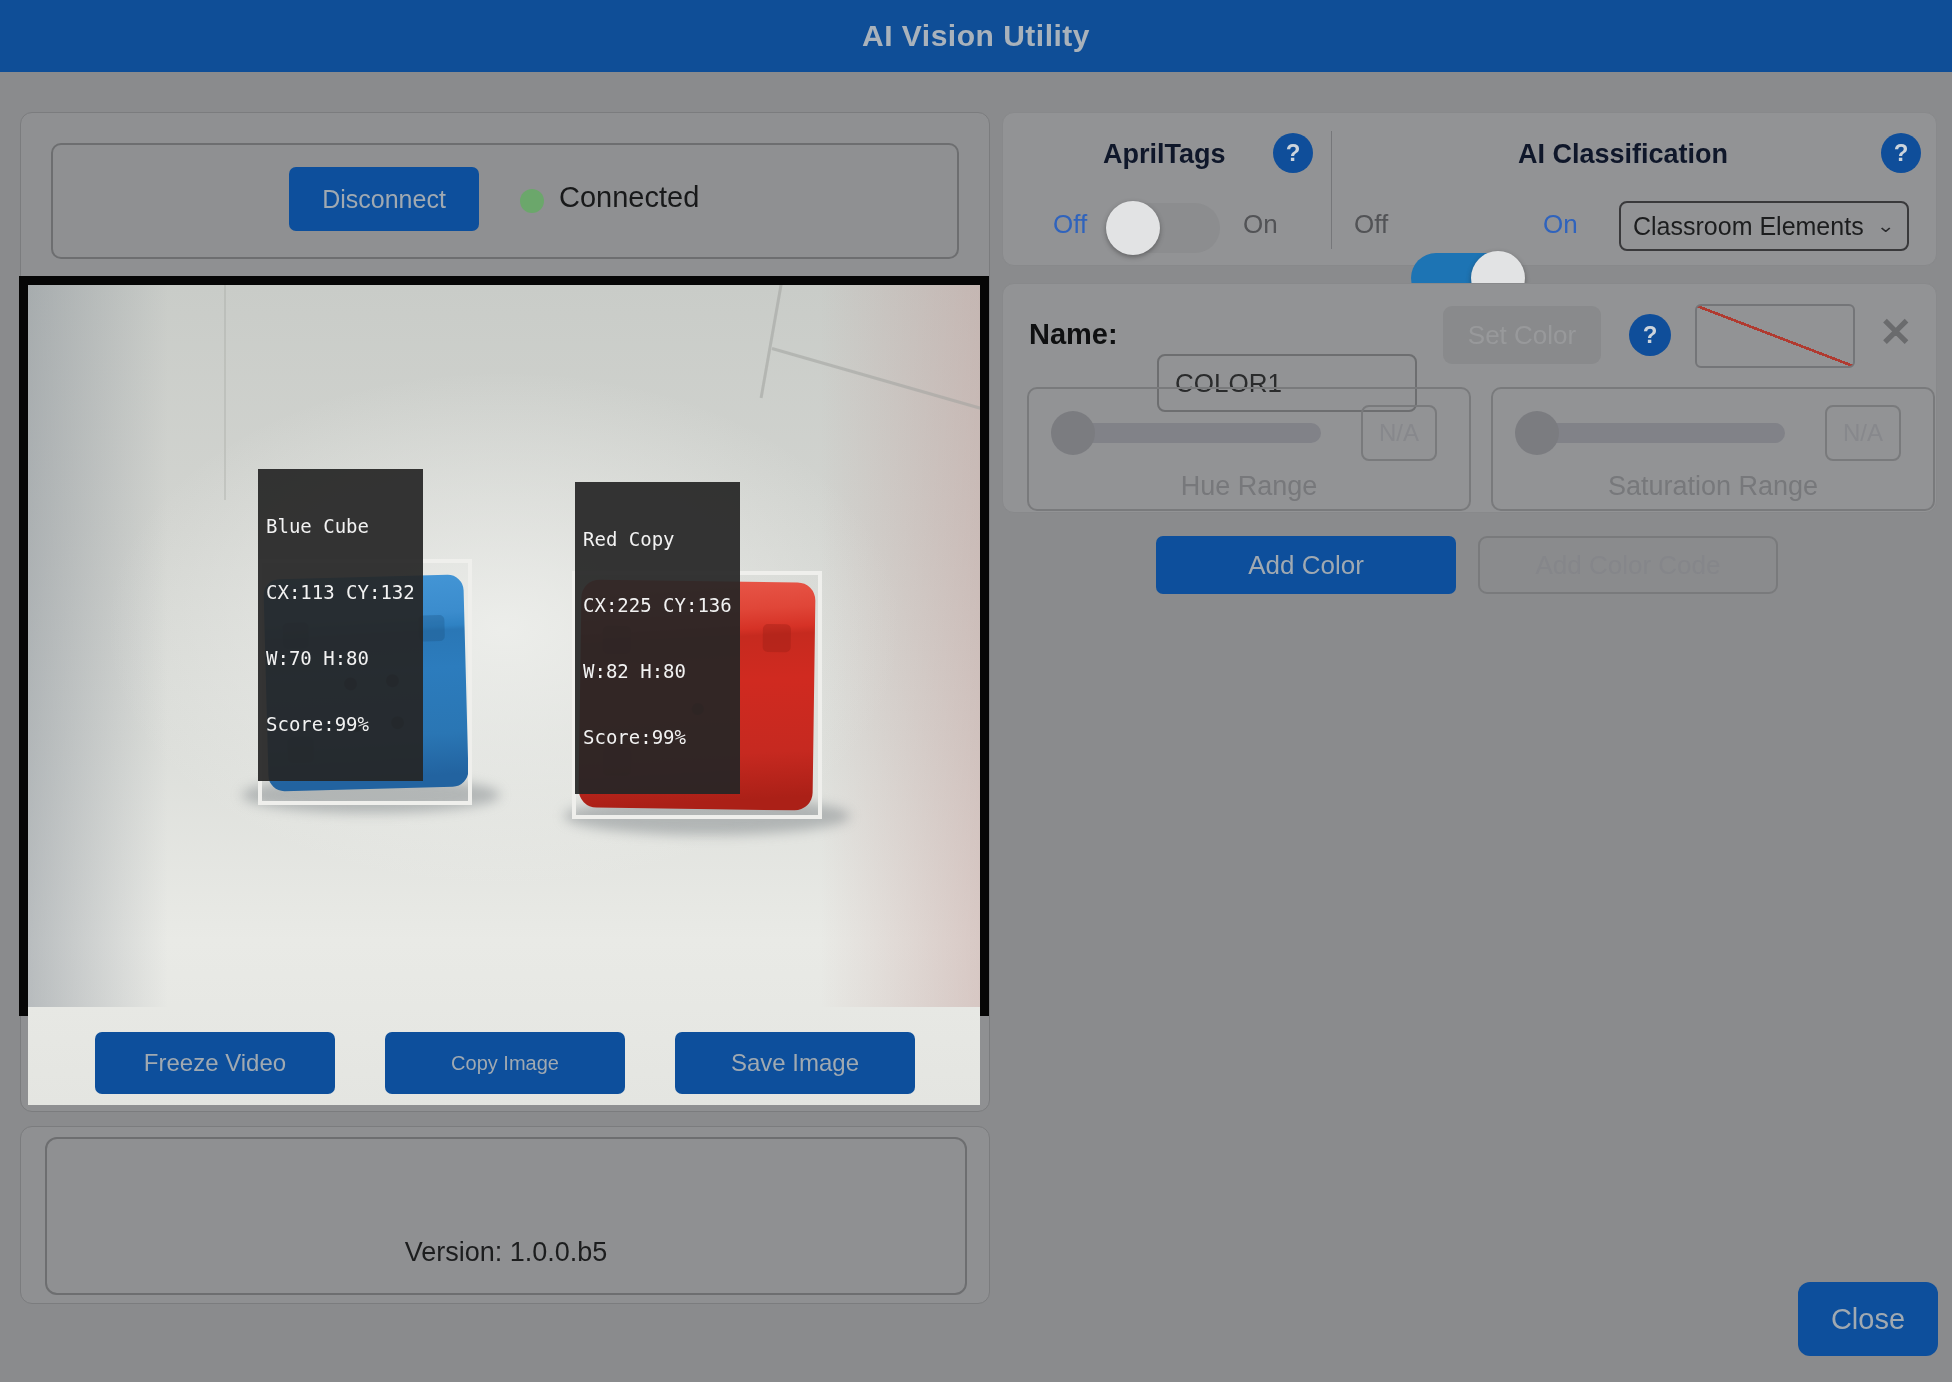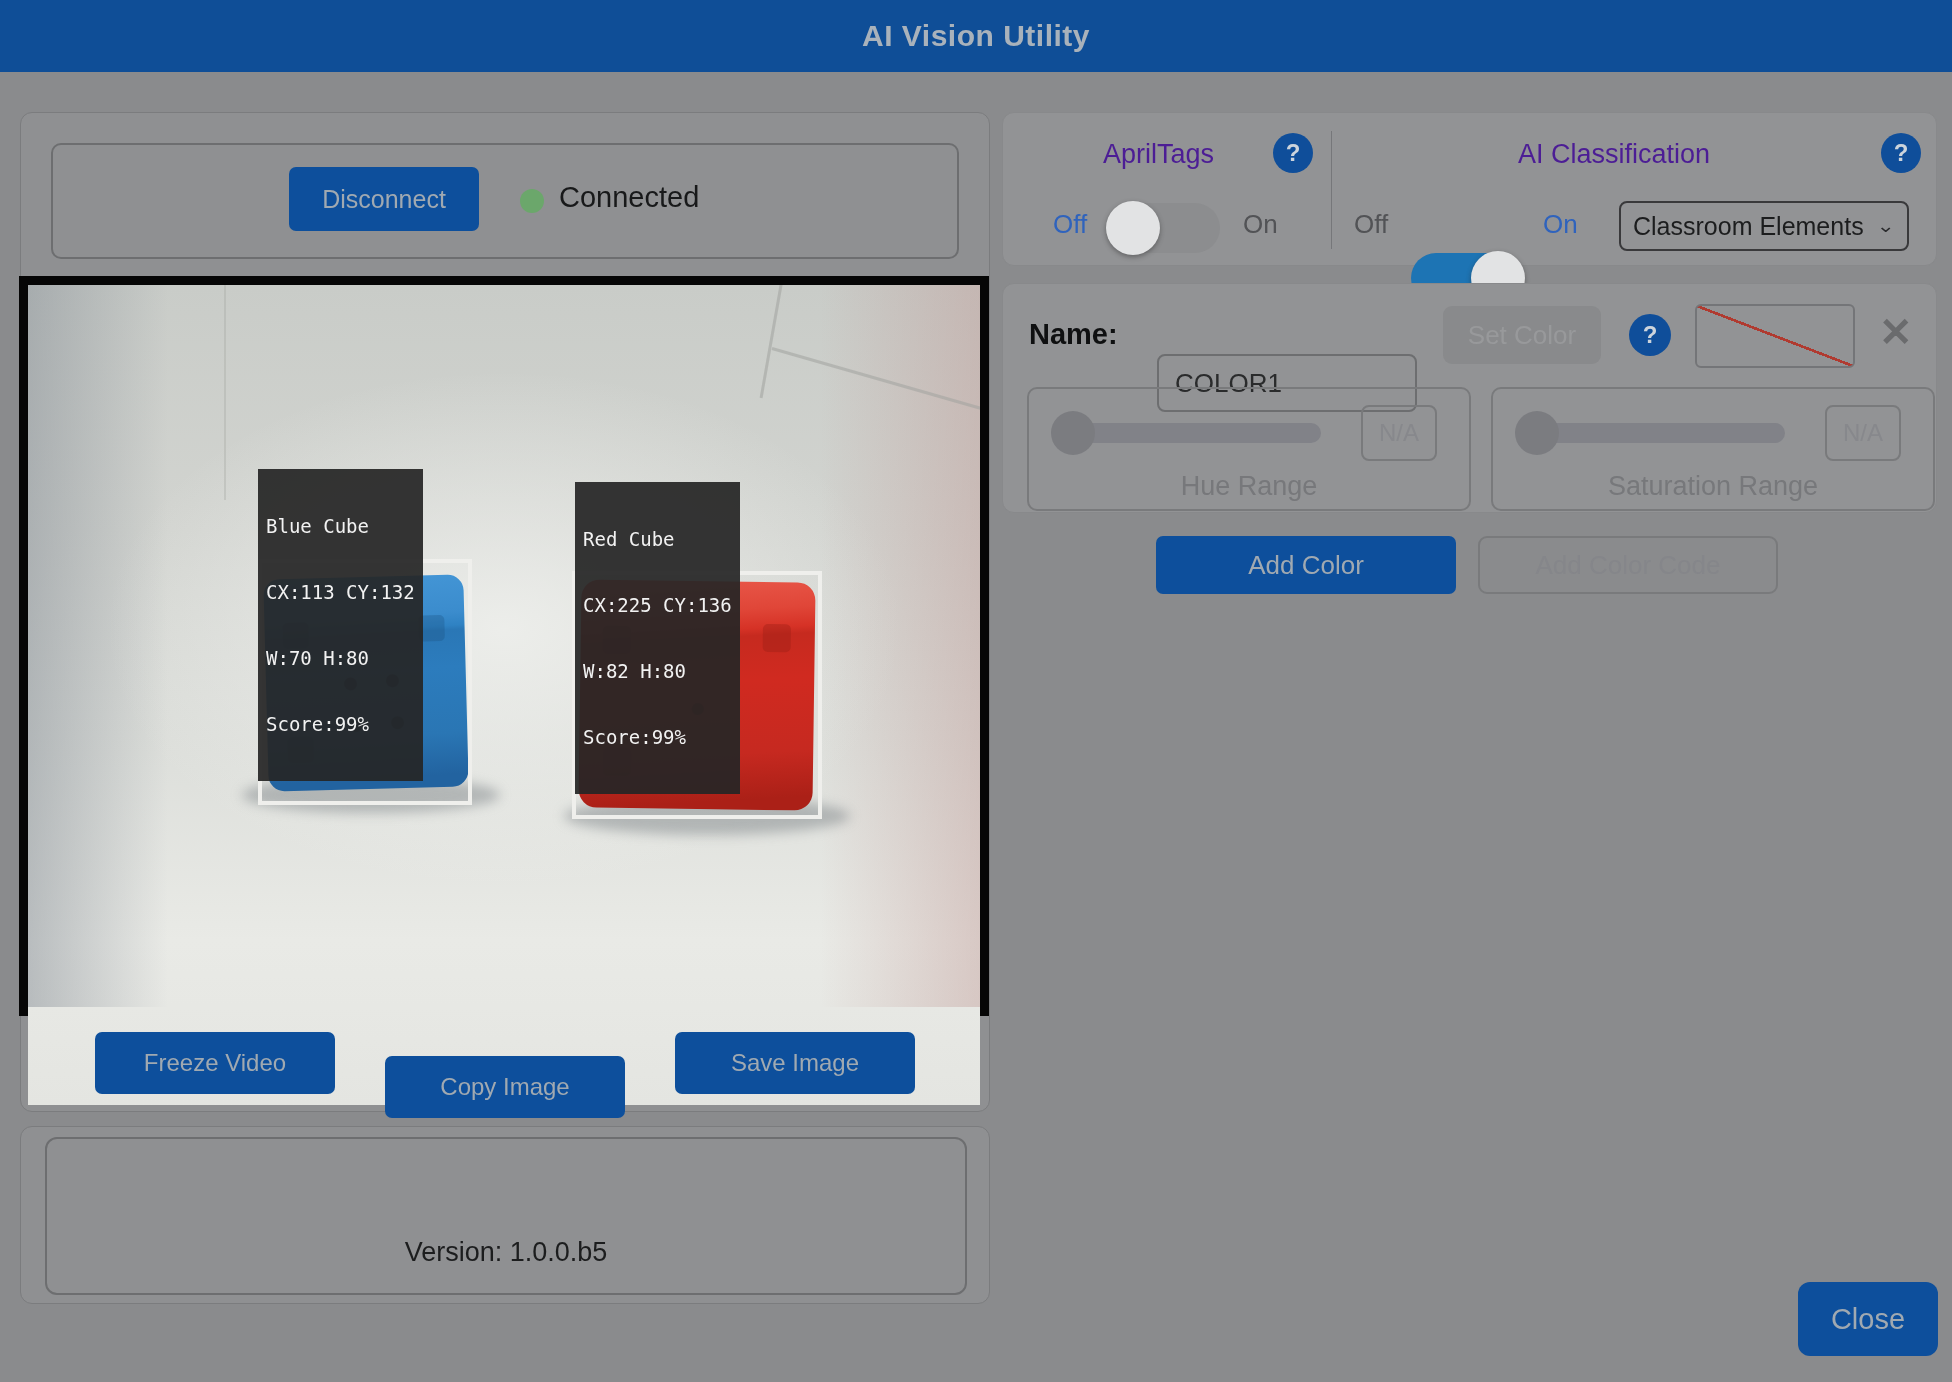--- a/index.html
+++ b/index.html
@@ -31,21 +31,21 @@
 
   
   .toggle-track{width:112px;height:50px;border-radius:25px;position:relative;}
   .toggle-off-track{background:#8c8d8f;}
   .toggle-on-track{background:#1d74b4;}
   .toggle-knob{position:absolute;top:-2px;width:54px;height:54px;border-radius:50%;
                background:#e2e3e4;box-shadow:0 2px 5px rgba(40,40,40,.45);}
   .toggle-label{font-size:26px;}
   .lbl-active{color:#2f63bd;}
   .lbl-inactive{color:#525356;}
-  .section-title{font-size:27px;font-weight:normal;color:#4c1d95;}
+  .section-title{font-size:27px;font-weight:bold;color:#0f172a;}
   .help-icon{width:40px;height:40px;border-radius:50%;background:#0f4e9a;color:#ccd4dc;
              font-size:24px;font-weight:bold;display:flex;align-items:center;justify-content:center;}
   .v-divider{width:1px;background:#76777a;}
 
   .dropdown{border:2px solid #39393b;border-radius:8px;display:flex;align-items:center;
             padding:0 12px;color:#1c1d1e;font-size:25px;justify-content:space-between;}
   .chevron{font-size:22px;color:#2a2b2d;transform:scaleY(.8);}
 
   .field-label{font-size:29px;font-weight:bold;color:#0f1011;}
   .text-input{border:2px solid #6d6e70;border-radius:8px;background:transparent;
@@ -133,30 +133,30 @@
       <div class="det-box" style="left:230px;top:274px;width:206px;height:238px;"></div>
       <div class="det-box" style="left:544px;top:286px;width:242px;height:240px;"></div>
 
       <div class="det-label" style="left:230px;top:184px;">
         <span style="display:block;">Blue Cube</span>
         <span style="display:block;">CX:113 CY:132</span>
         <span style="display:block;">W:70 H:80</span>
         <span style="display:block;">Score:99%</span>
       </div>
       <div class="det-label" style="left:547px;top:197px;">
-        <span style="display:block;">Red Cube</span>
+        <span style="display:block;">Red Copy</span>
         <span style="display:block;">CX:225 CY:136</span>
         <span style="display:block;">W:82 H:80</span>
         <span style="display:block;">Score:99%</span>
       </div>
     </div>
   </div>
 
   <button class="abs btn-primary" style="left:95px;top:1032px;width:240px;height:62px;font-size:24px;">Freeze Video</button>
-  <button class="abs btn-primary" style="left:385px;top:1032px;width:240px;height:62px;font-size:24px;margin-top:24px;">Copy Image</button>
+  <button class="abs btn-primary" style="left:385px;top:1032px;width:240px;height:62px;font-size:20px;">Copy Image</button>
   <button class="abs btn-primary" style="left:675px;top:1032px;width:240px;height:62px;font-size:24px;">Save Image</button>
 
   <div class="abs card" style="left:20px;top:1126px;width:968px;height:176px;">
     <div class="abs inner-box" style="left:24px;top:10px;width:918px;height:154px;border-radius:12px;">
       <div class="abs" style="left:0;top:98px;width:918px;text-align:center;font-size:27px;color:#1c1d1e;">Version: 1.0.0.b5</div>
     </div>
   </div>
 
   <div class="abs panel" style="left:1002px;top:112px;width:933px;height:152px;">
     <div class="abs v-divider" style="left:328px;top:18px;height:118px;"></div>

